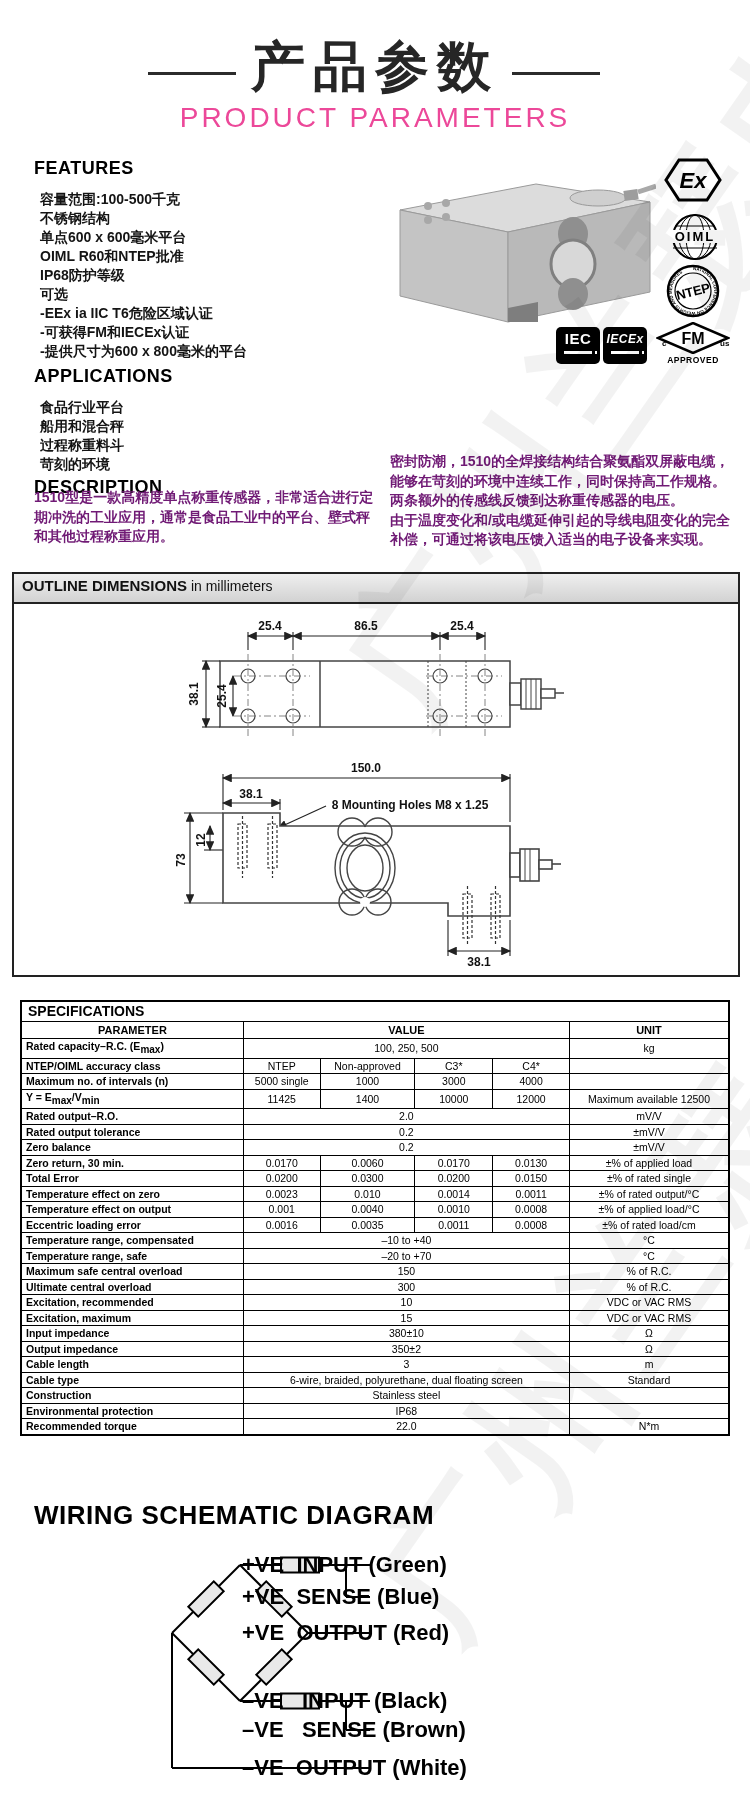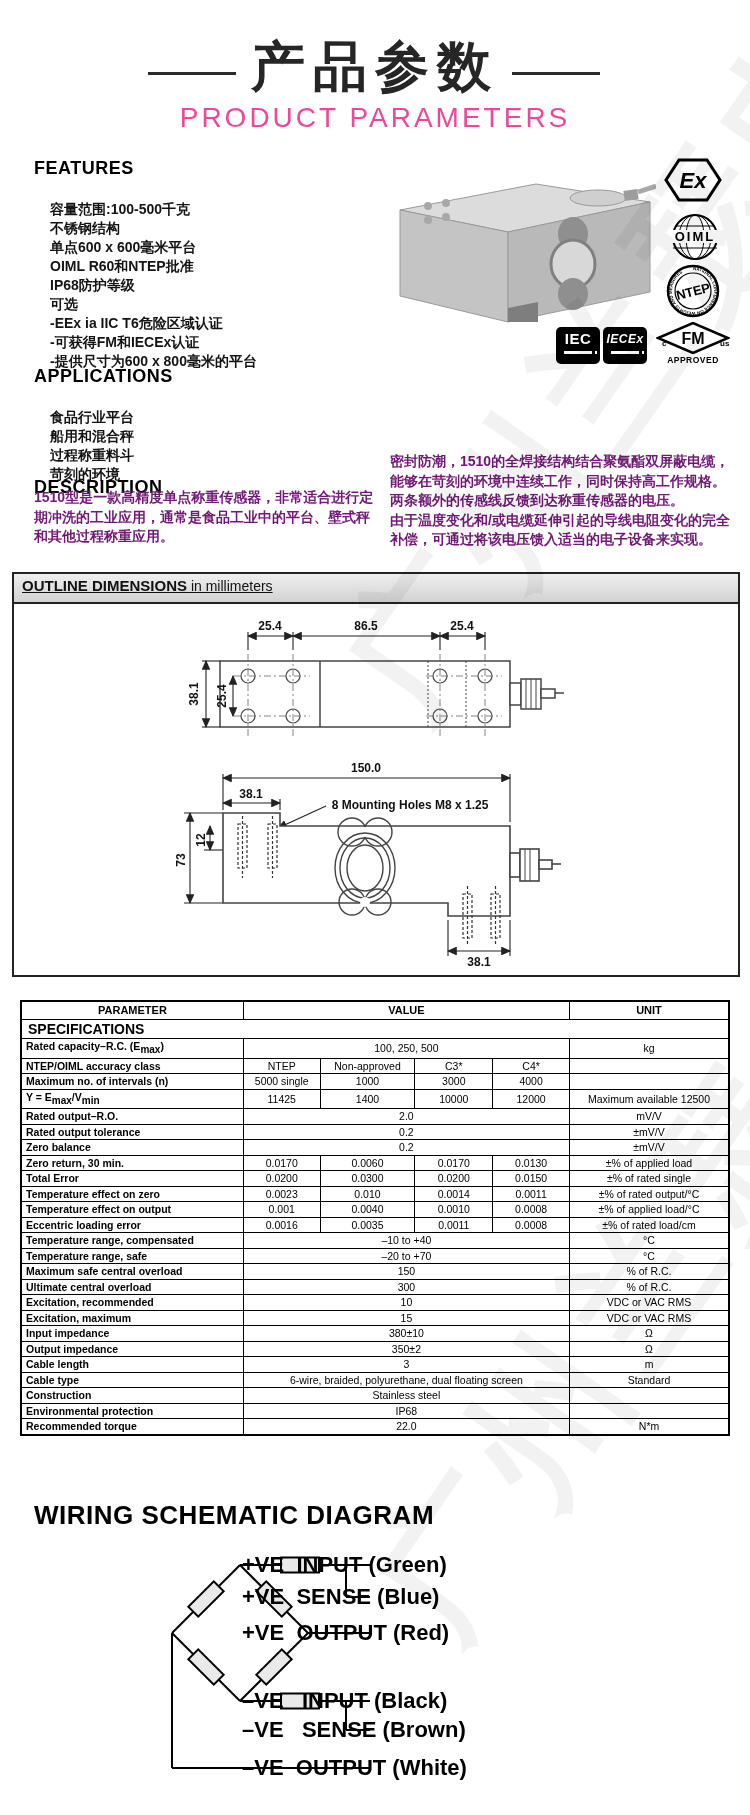--- a/index.html
+++ b/index.html
@@ -10,39 +10,39 @@
              color:rgba(0,0,0,0.05);transform:rotate(-55deg);transform-origin:left top;
              white-space:nowrap;pointer-events:none;z-index:5;}
   
   #title-block{position:absolute;top:36px;left:0;width:750px;text-align:center;z-index:2;}
   .main-title{font-size:54px;font-weight:700;letter-spacing:8px;color:#262626;line-height:60px;}
   .sub-title{margin-top:6px;font-size:28px;font-weight:400;letter-spacing:3px;color:#ec4899;}
   .title-rule{position:absolute;top:72px;width:88px;height:3px;background:#2b2b2b;}
   #title-rule-left{left:148px;} #title-rule-right{right:150px;}
   
   .sec-heading{position:absolute;left:34px;font-size:18px;font-weight:700;letter-spacing:0.5px;color:#000;}
-  .cn-list{position:absolute;left:34px;margin:16px;padding:0;list-style:none;}
+  .cn-list{position:absolute;left:34px;margin:6px;padding:0;list-style:none;}
   .cn-list li{font-size:14px;font-weight:700;line-height:19px;color:#141414;}
   .desc-par{position:absolute;font-size:14px;font-weight:700;line-height:19.5px;color:#701a75;white-space:pre-line;}
   
   .cert{position:absolute;}
   .iec-box{position:absolute;width:44px;height:37px;background:#000;border-radius:5px;
            color:#fff;text-align:center;}
   .iec-box .iec-text{font-size:15px;font-weight:700;line-height:24px;letter-spacing:0.5px;}
   .iec-box .iec-text.italic{font-style:italic;font-size:12px;line-height:24px;}
   .iec-bar{margin:0 auto;width:28px;height:2.5px;background:#fff;position:relative;}
   .iec-bar::after{content:"";position:absolute;right:-5px;top:0;width:2.5px;height:2.5px;background:#fff;}
   .fm-approved{position:absolute;left:0;top:33px;width:74px;text-align:center;
                font-size:8.5px;font-weight:700;letter-spacing:0.5px;color:#000;}
   
   #outline-box{position:absolute;left:12px;top:572px;width:724px;height:401px;
                border:2px solid #222;background:#fff;z-index:2;}
   #outline-header{height:25px;border-bottom:2px solid #222;
                   background:linear-gradient(#efefef,#d2d2d2);
-                  padding:3px 8px 0 8px;font-size:15px;text-decoration:underline;}
+                  padding:3px 8px 0 8px;font-size:15px;}
   #outline-header .bold{font-weight:700;}
   #outline-header .rest{font-weight:400;font-size:14px;}
   
   #spec-table{position:absolute;left:20px;top:1000px;width:710px;border-collapse:collapse;
               z-index:2;background:#fff;}
   #spec-table td,#spec-table th{border:1px solid #000;font-size:10.5px;padding:1px 4px;
               line-height:12.5px;color:#000;}
   #spec-table{border:2px solid #000;}
   #spec-table .spec-title{font-size:14px;font-weight:700;text-align:left;padding:3px 6px;}
   #spec-table th{font-weight:700;text-align:center;font-size:11px;padding:2px 4px;}
@@ -304,26 +304,26 @@
     <colgroup>
       <col style="width:223px">
         <col style="width:77px">
         <col style="width:95px">
       <col style="width:78px">
         <col style="width:77px">
         <col style="width:160px">
     </colgroup>
     <tbody>
       <tr>
+        <td class="spec-title" colspan="6">SPECIFICATIONS</td>
+      </tr>
+      <tr>
         <th>PARAMETER</th>
         <th colspan="4">VALUE</th>
         <th>UNIT</th>
-      </tr>
-      <tr>
-        <td class="spec-title" colspan="6">SPECIFICATIONS</td>
       </tr>
     <tr>
           <td class="param">Rated capacity–R.C. (E<sub>max</sub>)</td>
           <td class="val" colspan="4">100, 250, 500</td>
           <td class="unit">kg</td>
         </tr>
         <tr>
           <td class="param">NTEP/OIML accuracy class</td>
           <td class="val">NTEP</td>
           <td class="val">Non-approved</td>

